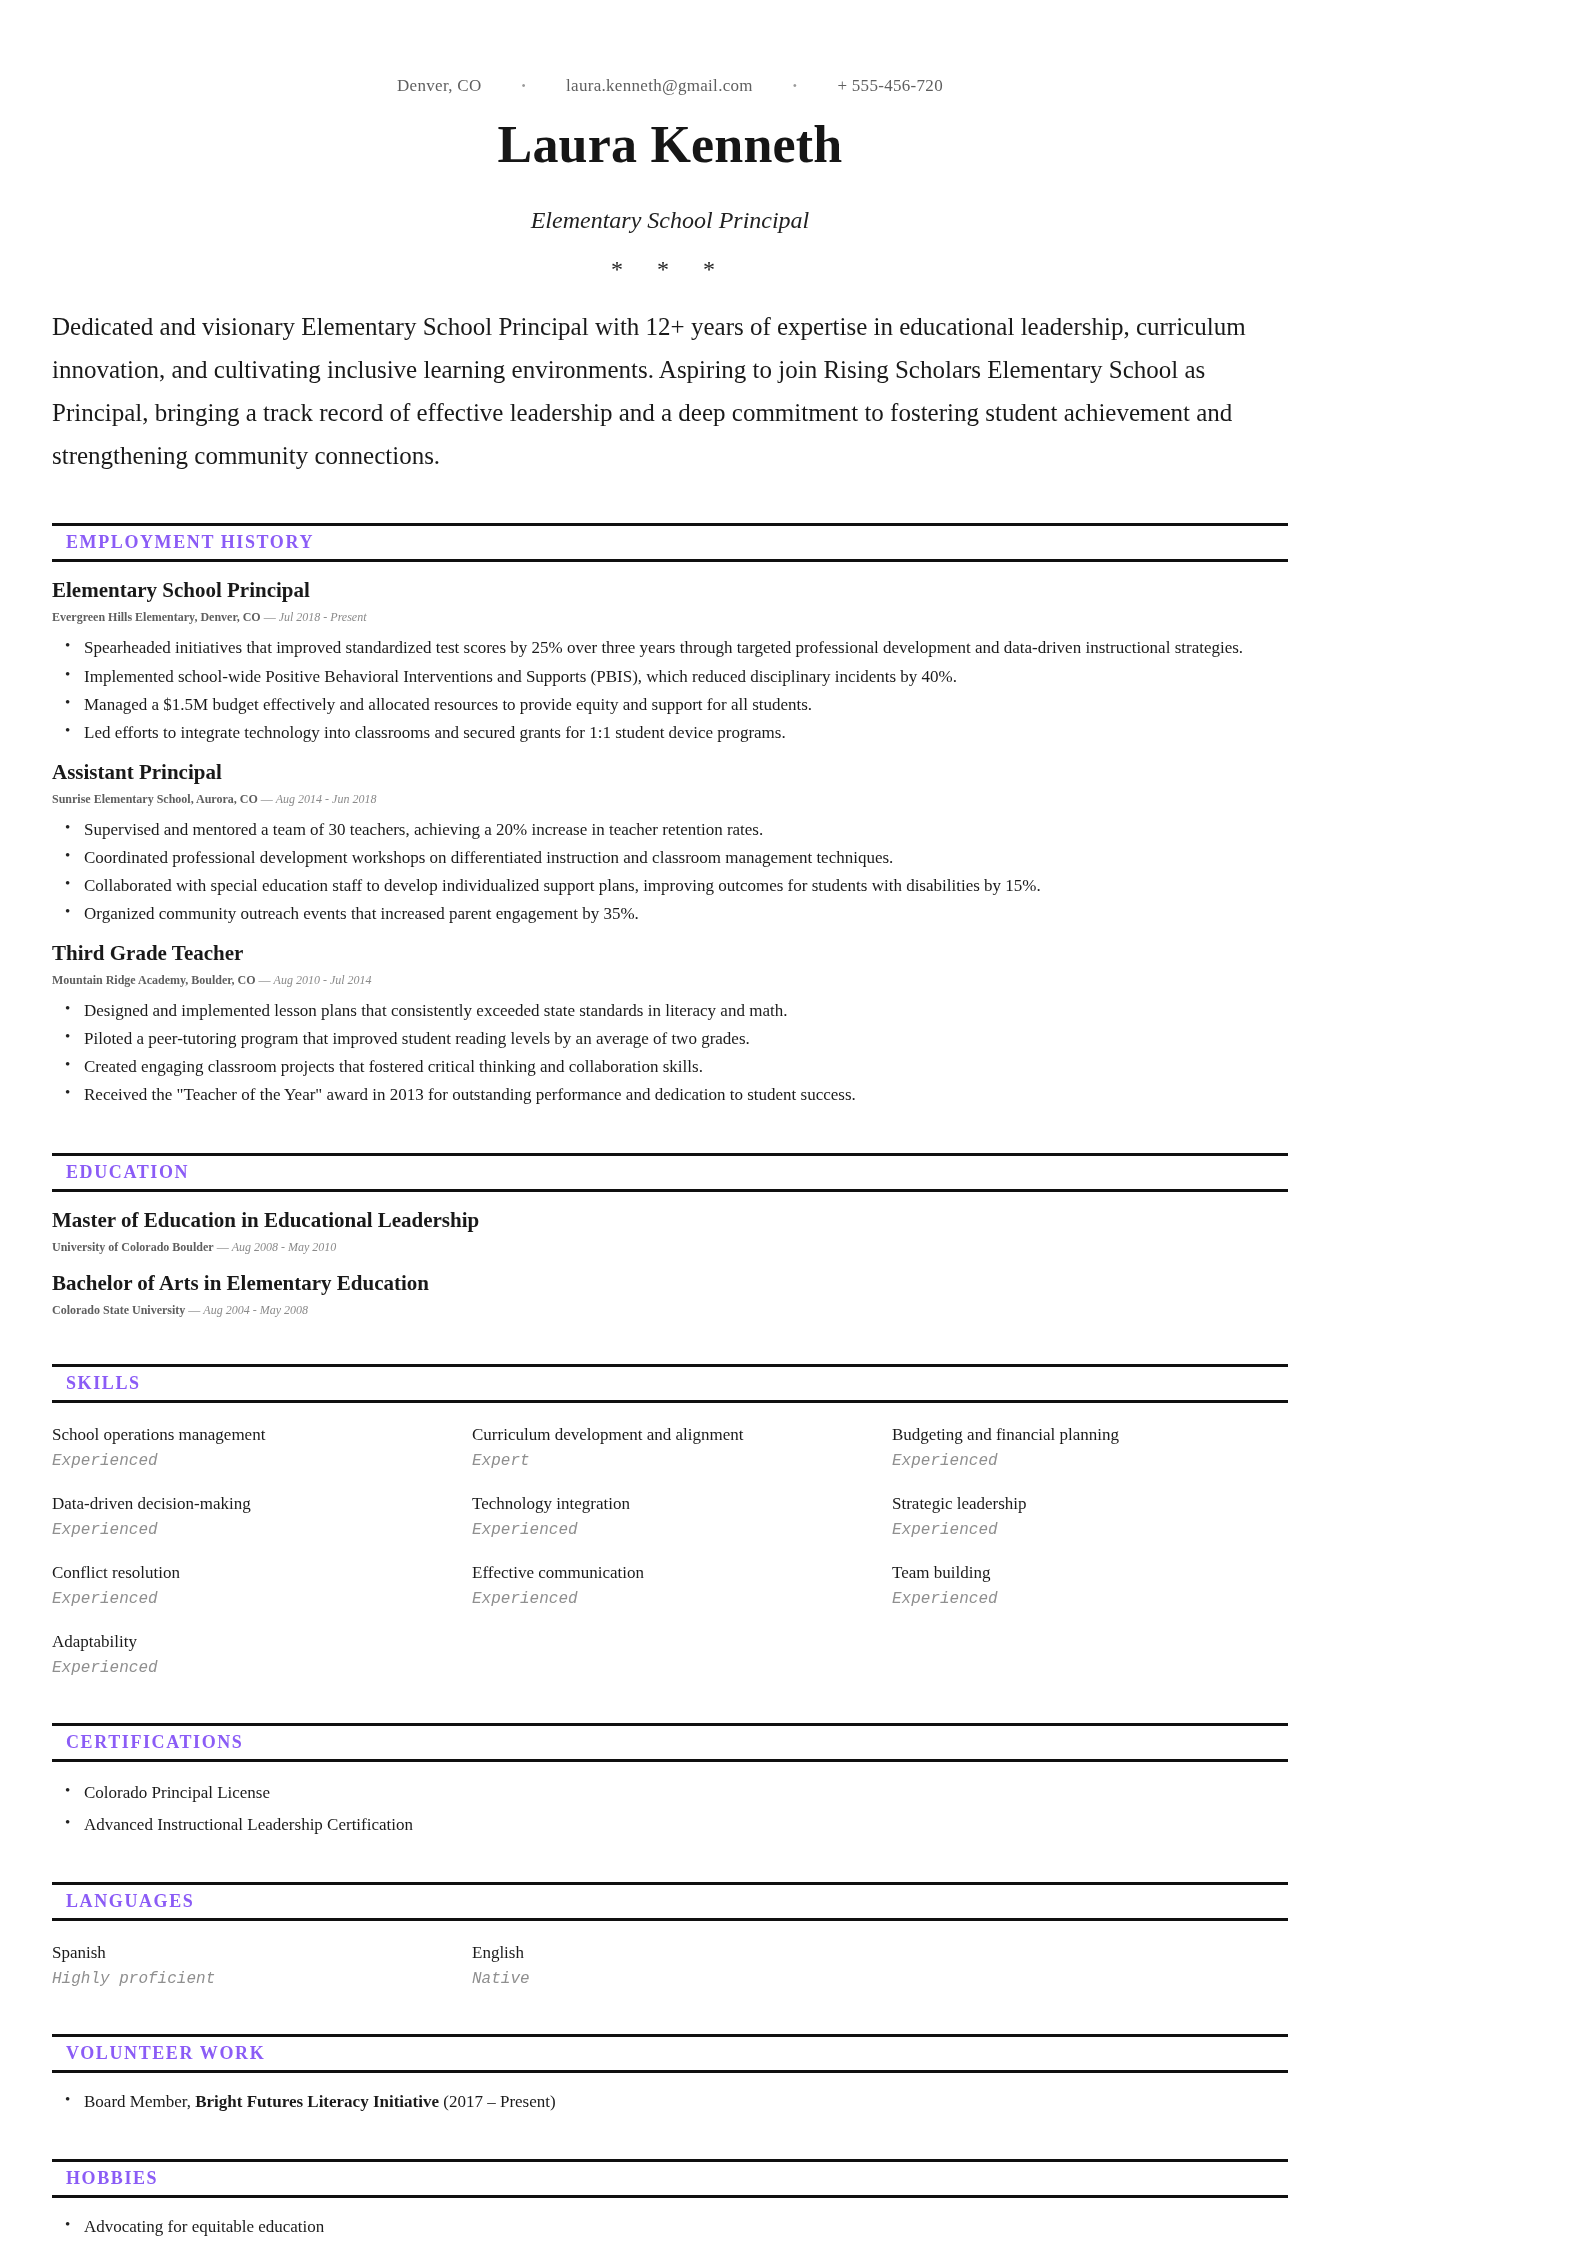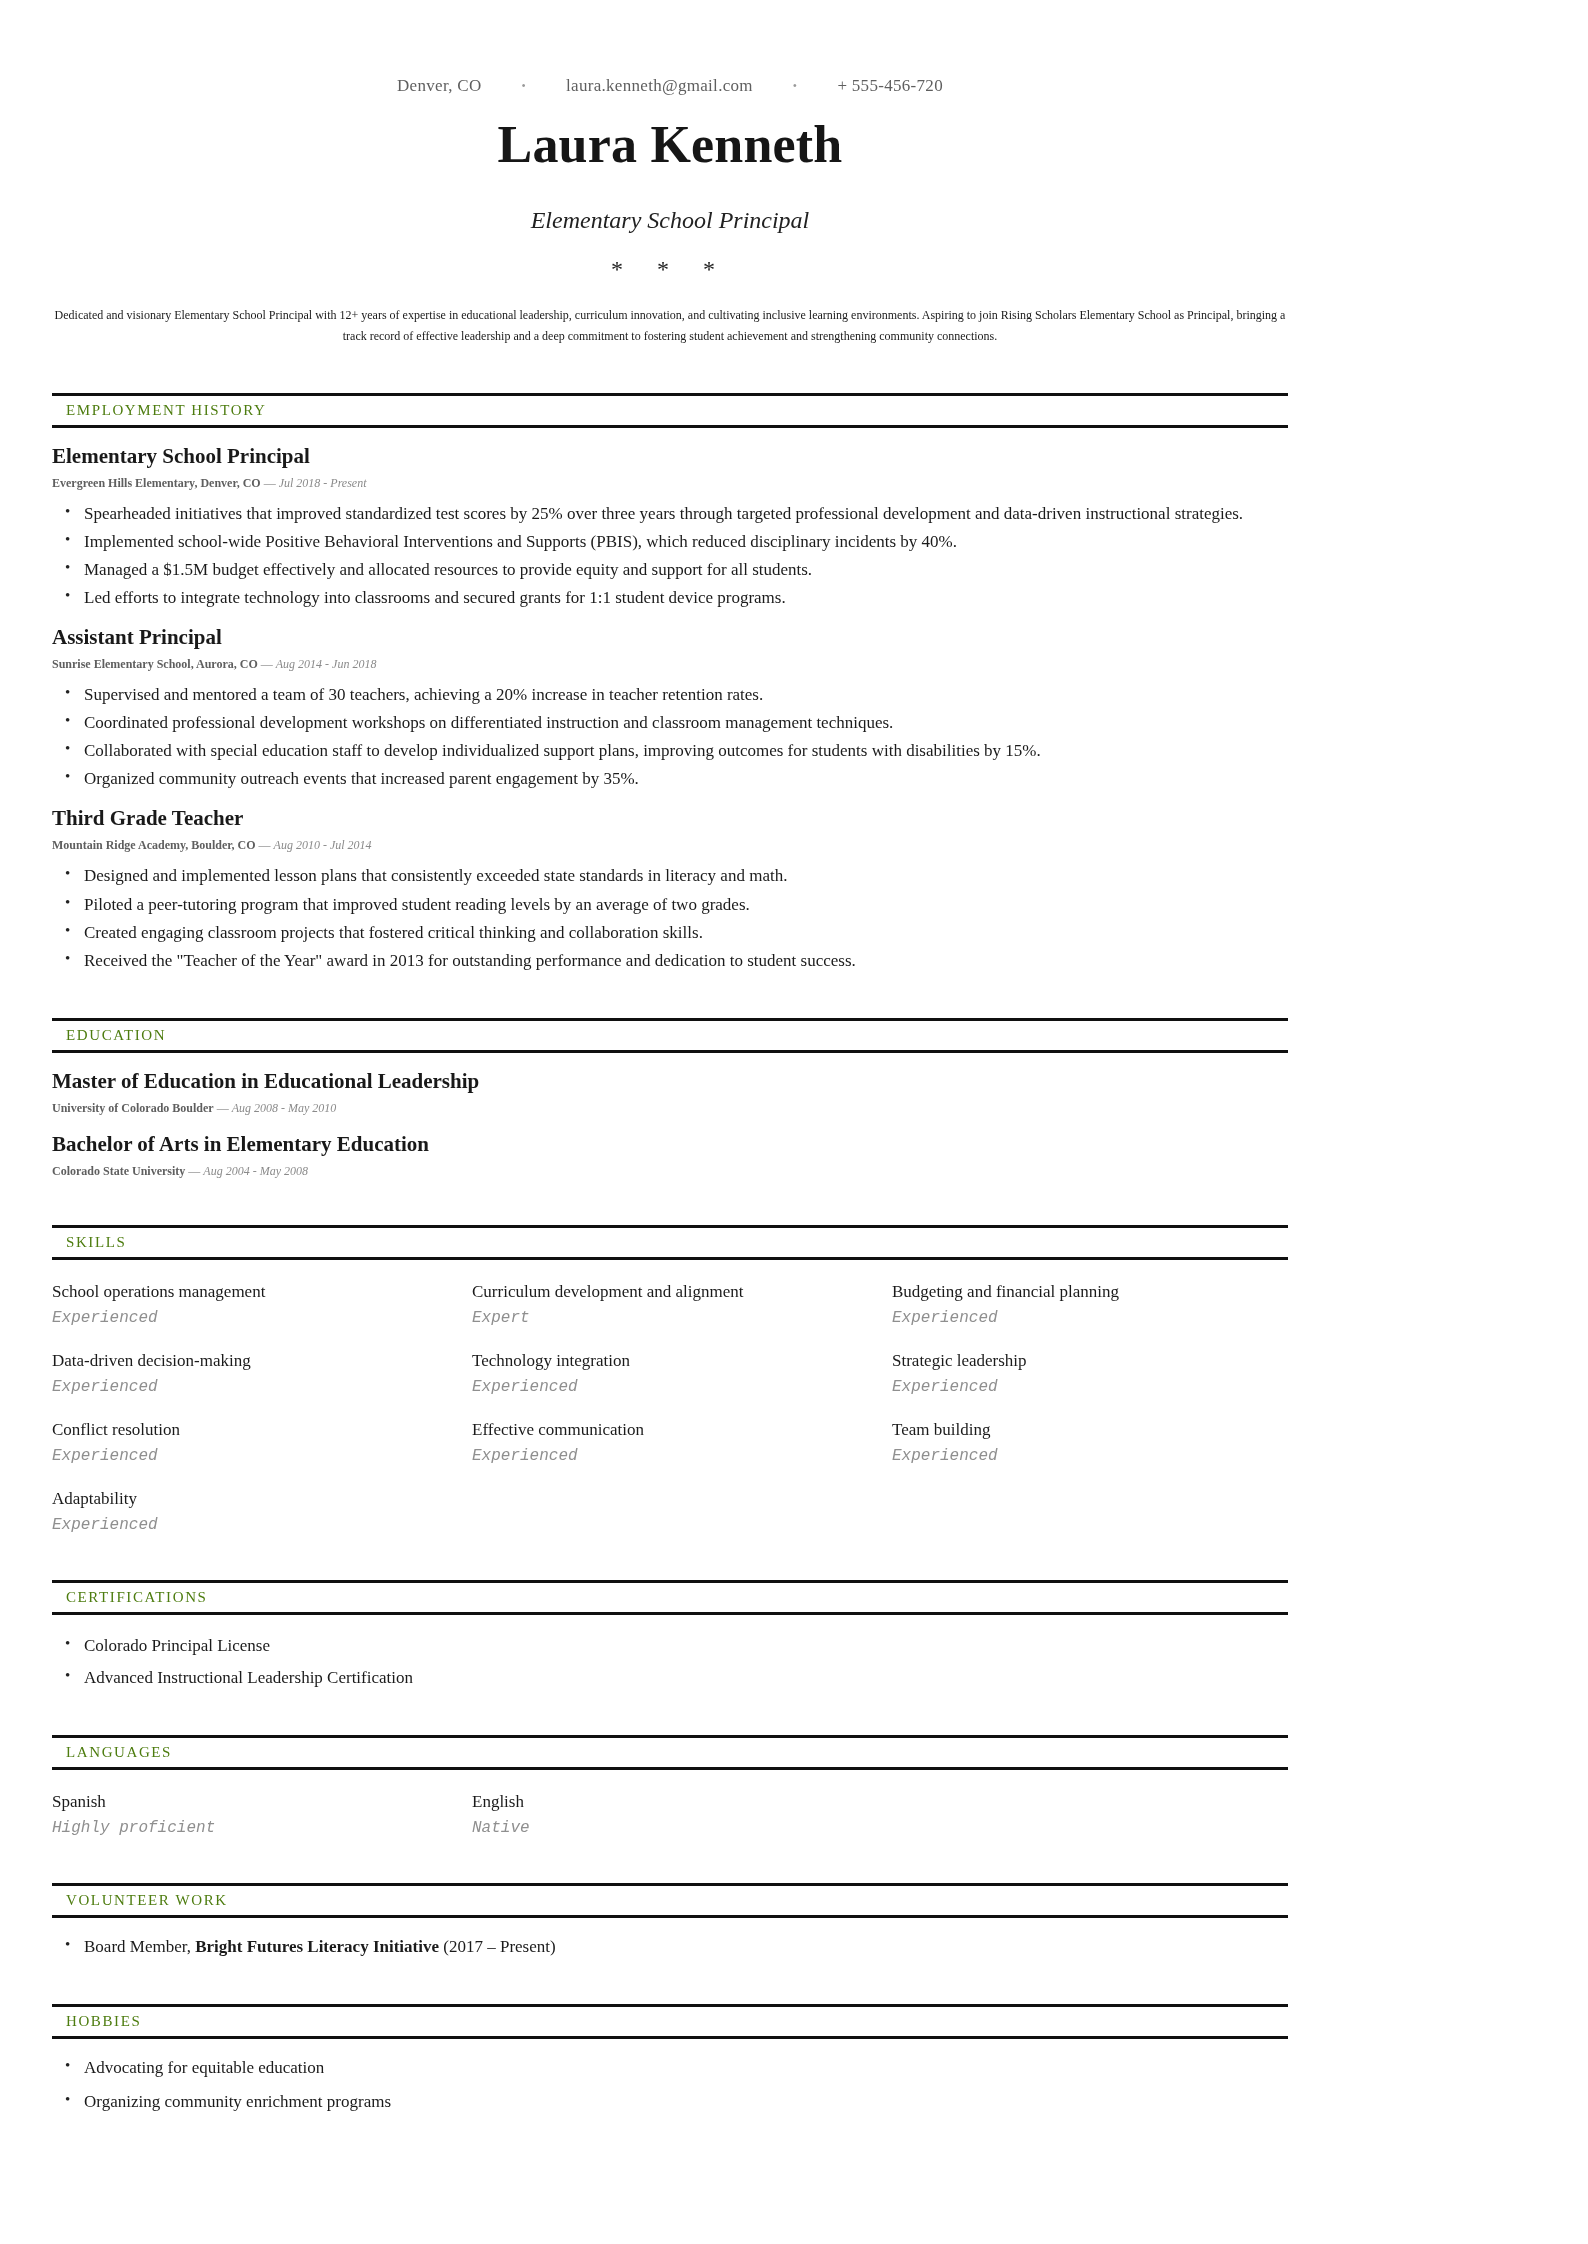--- a/index.html
+++ b/index.html
@@ -11,26 +11,26 @@
   .page{width:1340px;height:2244px;background:#fff;padding:76px 52px 0 52px;overflow:hidden;}
 
   
   .contact-row{display:flex;justify-content:center;align-items:center;gap:40px;
     font-size:17px;color:var(--muted);letter-spacing:.3px;}
   .contact-sep{font-size:12px;color:#9a9a9a;line-height:1;}
   .person-name{text-align:center;font-size:52px;font-weight:700;letter-spacing:.2px;
     margin-top:22px;color:#161616;line-height:1.05;}
   .person-title{text-align:center;font-style:italic;font-size:24px;margin-top:12px;color:#222;}
   .ornament{text-align:center;font-size:24px;letter-spacing:14px;margin-top:22px;color:#222;}
-  .summary{margin-top:22px;text-align:center;font-size:12px;line-height:1.72;color:#1a1a1a;}
+  .summary{margin-top:22px;font-size:25px;line-height:1.72;color:#1a1a1a;}
 
   
   .section{margin-top:46px;}
   .section-header{border-top:3.5px solid var(--rule);border-bottom:3.5px solid var(--rule);
-    padding:6px 0 6px 14px;font-weight:400;font-size:15px;letter-spacing:1.6px;color:#4d7c0f;}
+    padding:6px 0 6px 14px;font-weight:700;font-size:18px;letter-spacing:1.6px;color:#8b5cf6;}
 
   
   .entry{margin-top:16px;}
   .entry-title{font-size:21px;font-weight:700;color:#191919;}
   .entry-meta{margin-top:7px;font-size:12px;}
   .entry-company{font-weight:700;color:var(--muted);}
   .entry-dash{color:var(--dates);}
   .entry-dates{font-style:italic;color:var(--dates);}
 
   ul.blist{list-style:none;margin:12px 0 0 0;padding:0;}

